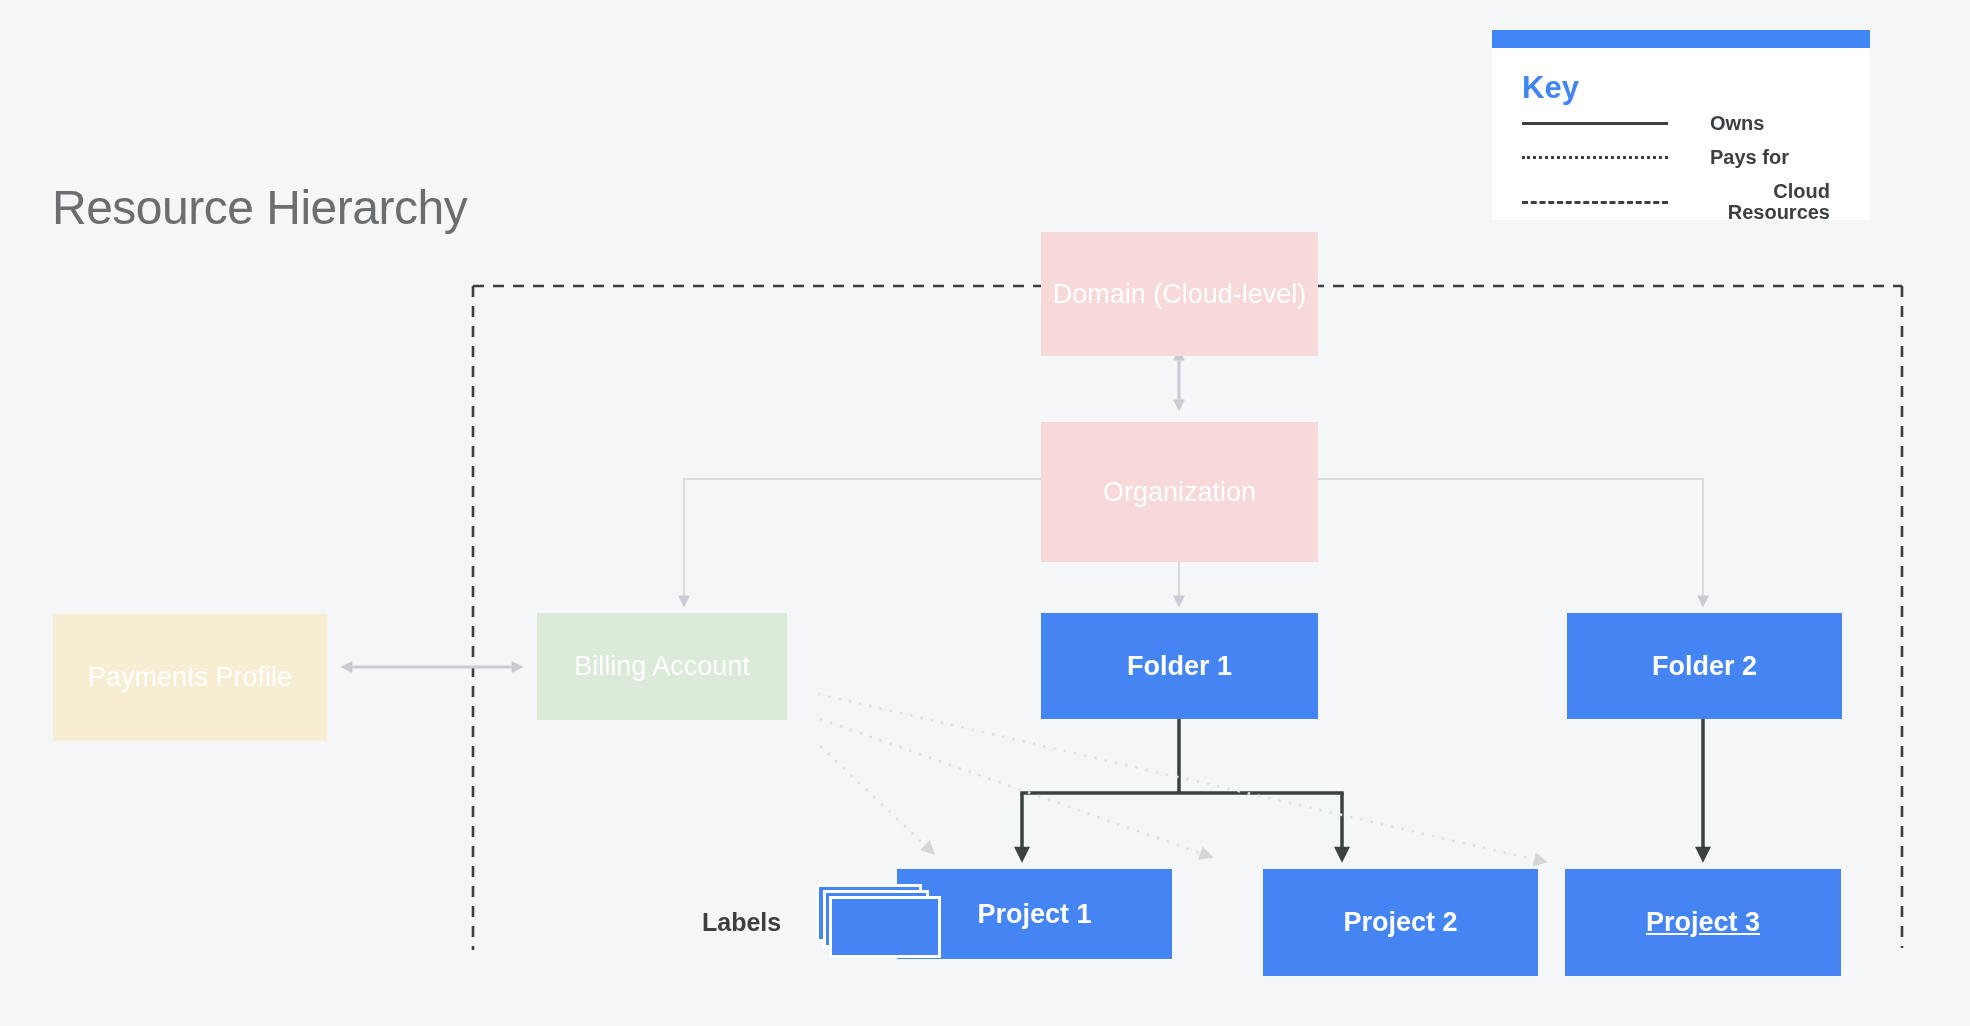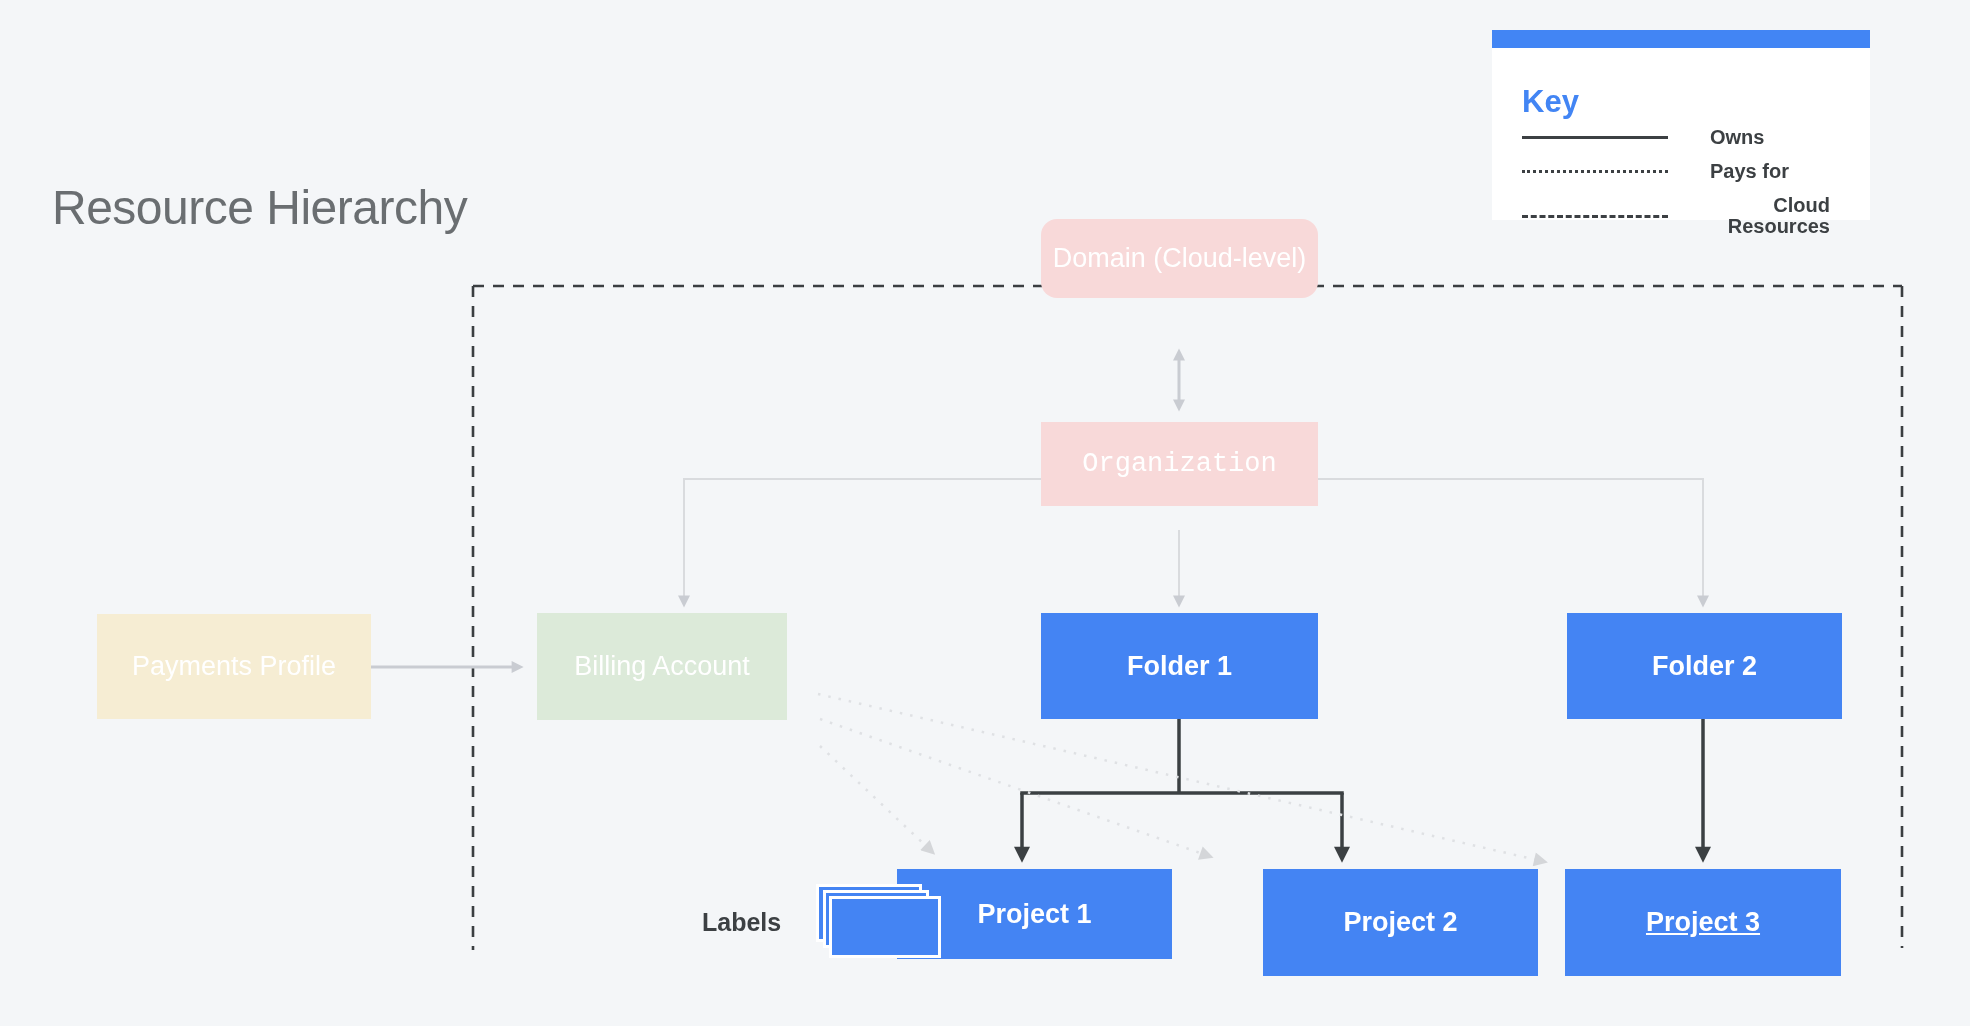--- a/index.html
+++ b/index.html
@@ -46,21 +46,21 @@
     position:absolute;left:52px;top:180px;z-index:3;
     font-size:48px;font-weight:400;letter-spacing:-0.5px;
     color:var(--title-text);
   }
 
   .key-box{
     position:absolute;left:1492px;top:30px;width:378px;height:190px;z-index:3;
     background:#ffffff;
   }
   .key-bar{height:18px;background:var(--key-blue);}
-  .key-content{padding:24px 18px 10px 30px;margin-top:14px;}
+  .key-content{padding:24px 18px 10px 30px;}
   .key-title{
     color:var(--key-blue);font-size:31px;font-weight:700;line-height:1;
     margin-bottom:10px;
   }
   .key-row{display:flex;align-items:center;margin-bottom:13px;text-align:right;}
   .key-sample{width:146px;margin-right:42px;flex:0 0 auto;}
   .key-sample.solid{border-top:3px solid var(--dark-text);}
   .key-sample.dotted{border-top:3px dotted var(--dark-text);}
   .key-sample.dashed{border-top:3px dashed var(--dark-text);}
   .key-label{
@@ -145,23 +145,23 @@
         <span class="key-sample dotted"></span>
         <span class="key-label">Pays for</span>
       </div>
       <div class="key-row">
         <span class="key-sample dashed"></span>
         <span class="key-label">Cloud Resources</span>
       </div>
     </div>
   </div>
 
-  <div class="node pale" style="left:1041px;top:219px;width:277px;height:79px;background:var(--node-pink);border-radius:16px;">Domain (Cloud-level)</div>
-  <div class="node pale" style="left:1041px;top:422px;width:277px;height:84px;background:var(--node-pink);font-family:Liberation Mono, monospace;">Organization</div>
-  <div class="node pale" style="left:53px;top:614px;width:274px;height:105px;background:var(--node-cream);margin-left:44px;">Payments Profile</div>
+  <div class="node pale" style="left:1041px;top:232px;width:277px;height:124px;background:var(--node-pink);">Domain (Cloud-level)</div>
+  <div class="node pale" style="left:1041px;top:422px;width:277px;height:140px;background:var(--node-pink);">Organization</div>
+  <div class="node pale" style="left:53px;top:614px;width:274px;height:127px;background:var(--node-cream);">Payments Profile</div>
   <div class="node pale" style="left:537px;top:613px;width:250px;height:107px;background:var(--node-green);">Billing Account</div>
   <div class="node blue" style="left:1041px;top:613px;width:277px;height:106px;">Folder 1</div>
   <div class="node blue" style="left:1567px;top:613px;width:275px;height:106px;">Folder 2</div>
   <div class="node blue" style="left:897px;top:869px;width:275px;height:90px;">Project 1</div>
   <div class="node blue" style="left:1231px;top:869px;width:275px;height:107px;margin-left:32px;">Project 2</div>
   <div class="node blue" style="left:1565px;top:869px;width:276px;height:107px;text-decoration:underline;">Project 3</div>
 
   <div class="labels-caption">Labels</div>
   <div class="labels-stack">
     <div class="label-card c1"></div>

